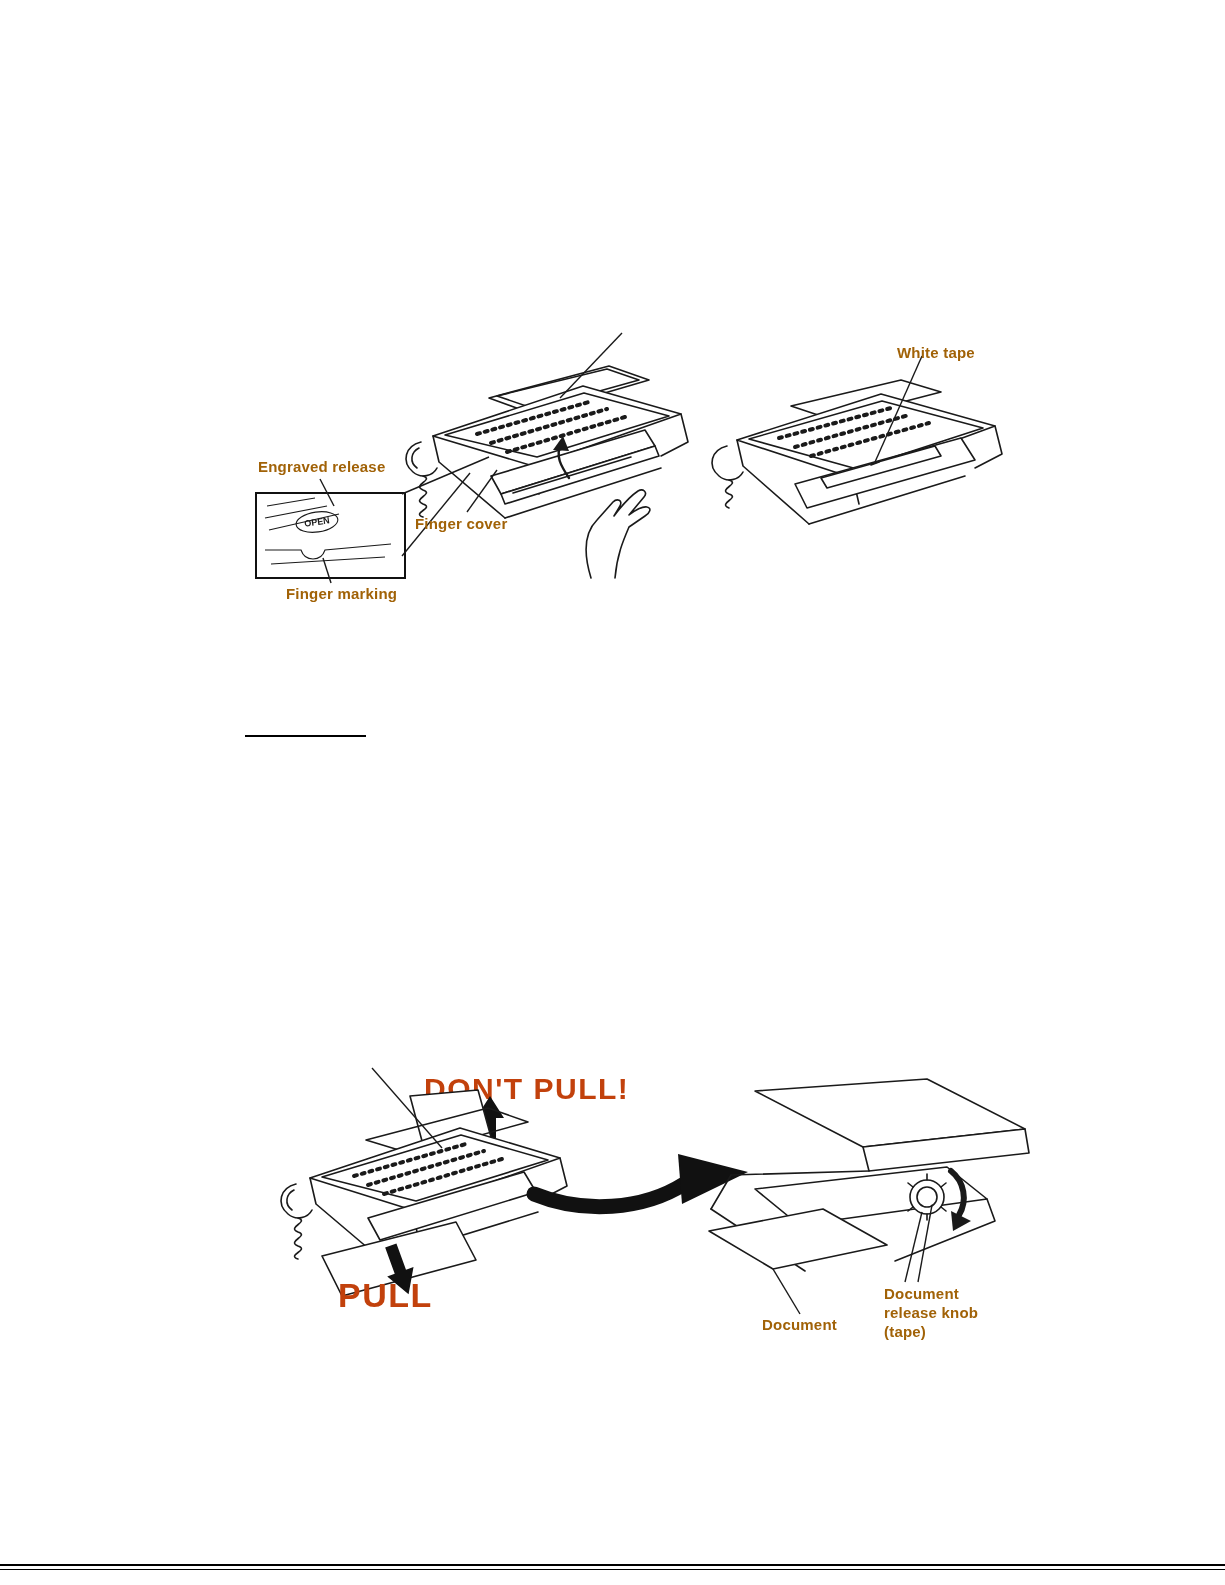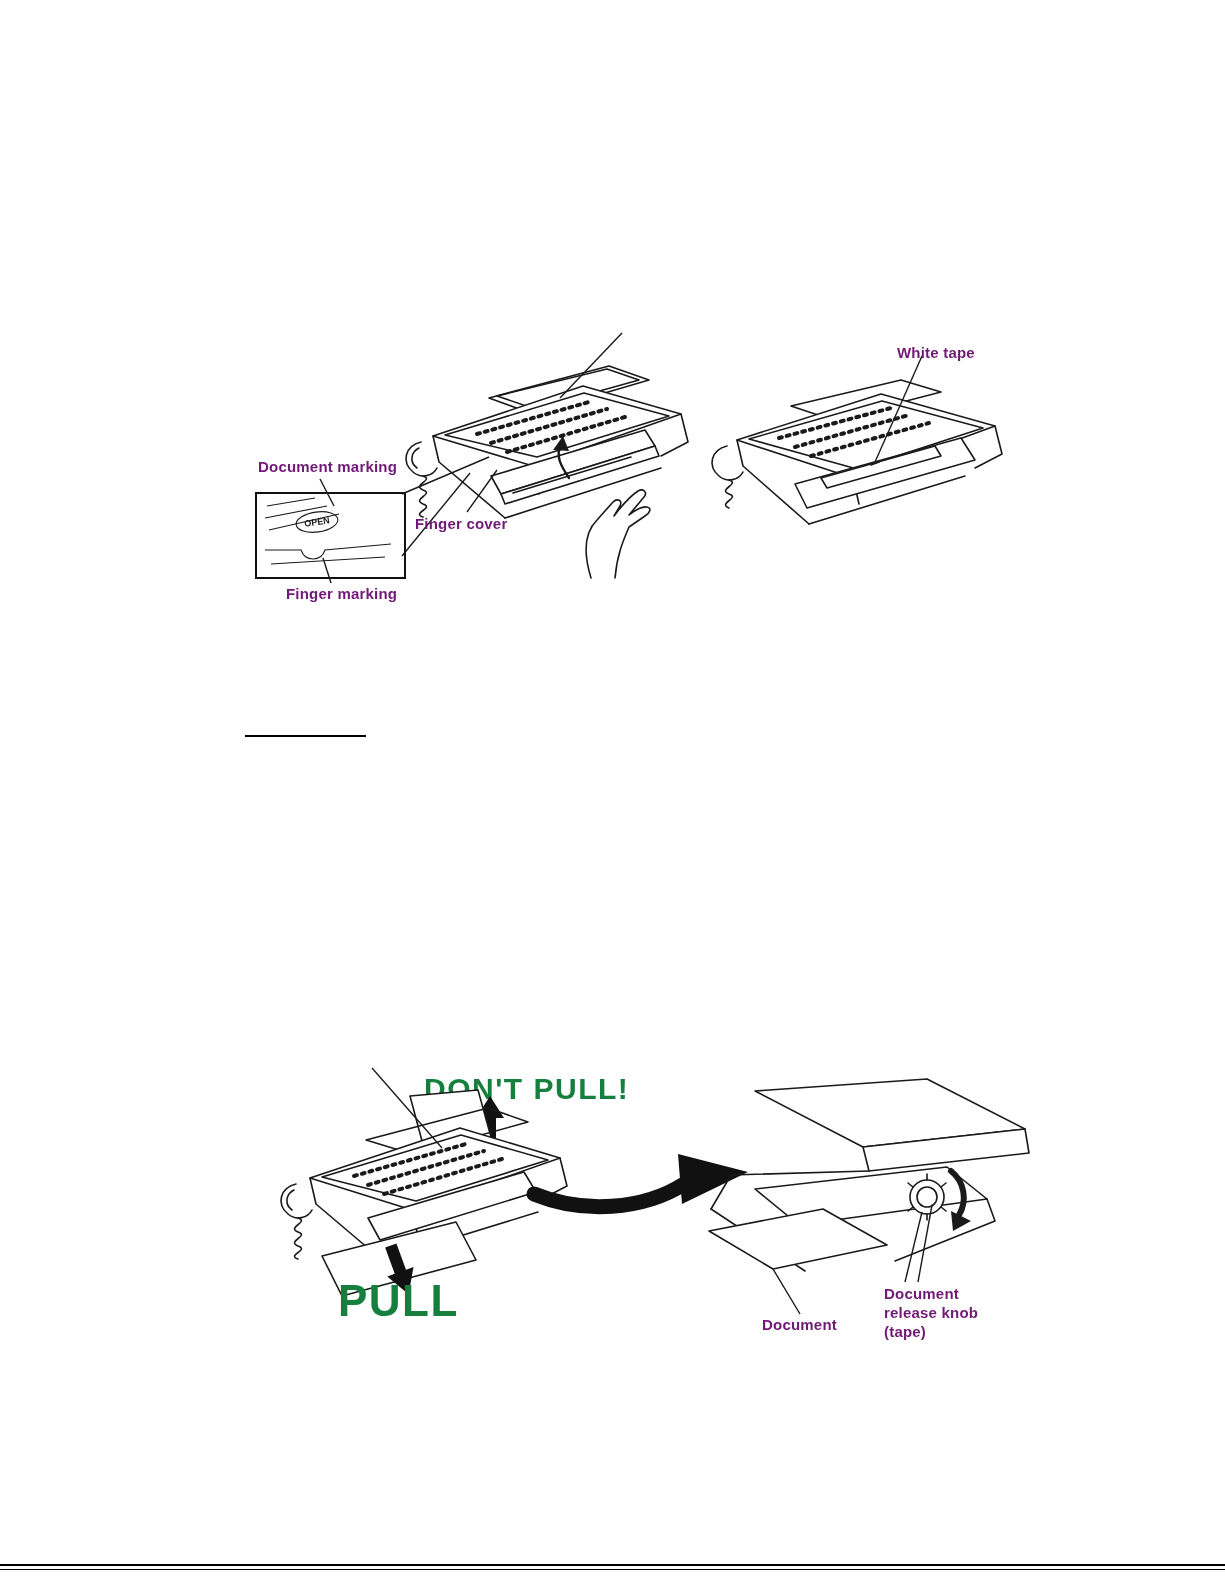--- a/index.html
+++ b/index.html
@@ -2,29 +2,29 @@
 <html><head>
 <meta charset="utf-8">
 <style>
   html,body{margin:0;padding:0;background:#fff}
   .page{
     position:relative;width:1225px;height:1585px;background:#ffffff;
     font-family:"Liberation Sans",sans-serif;overflow:hidden;color:#111;
   }
   .abs{position:absolute}
   .label{
-    position:absolute;font-weight:bold;font-size:15px;color:#701a75;
+    position:absolute;font-weight:bold;font-size:15px;color:#a16207;
     white-space:nowrap;letter-spacing:0.2px;
   }
   .stencil{
-    position:absolute;font-weight:800;color:#15803d;white-space:nowrap;
+    position:absolute;font-weight:800;color:#c2410c;white-space:nowrap;
     letter-spacing:1.5px;
   }
   .stencil-lg{font-size:30px}
-  .stencil-xl{font-size:44px}
+  .stencil-xl{font-size:34px}
   .inset{
     position:absolute;border:2px solid #111;background:#fff;
   }
   .rule{position:absolute;background:#000}
   .knob-label span{display:block;line-height:19px}
   svg{overflow:visible}
 </style>
 </head>
 <body>
 
@@ -119,21 +119,21 @@
         <line x1="682" y1="31" x2="635" y2="137"></line>
         <line x1="80" y1="154" x2="94" y2="181"></line>
         <line x1="162" y1="169" x2="249" y2="132"></line>
         <line x1="162" y1="231" x2="230" y2="148"></line>
         <line x1="227" y1="187" x2="257" y2="145"></line>
         <line x1="91" y1="258" x2="83" y2="233"></line>
       </g>
     </svg>
 
     <div class="label" style="left:897px;top:344px">White tape</div>
-    <div class="label" style="left:258px;top:458px">Document marking</div>
+    <div class="label" style="left:258px;top:458px">Engraved release</div>
     <div class="label" style="left:415px;top:515px">Finger cover</div>
     <div class="label" style="left:286px;top:585px">Finger marking</div>
   </section>
 
   <div class="rule" style="left:245px;top:735px;width:121px;height:2px"></div>
 
   <section>
 
     <div class="stencil stencil-lg" style="left:424px;top:1072px">DON'T PULL!</div>
 

